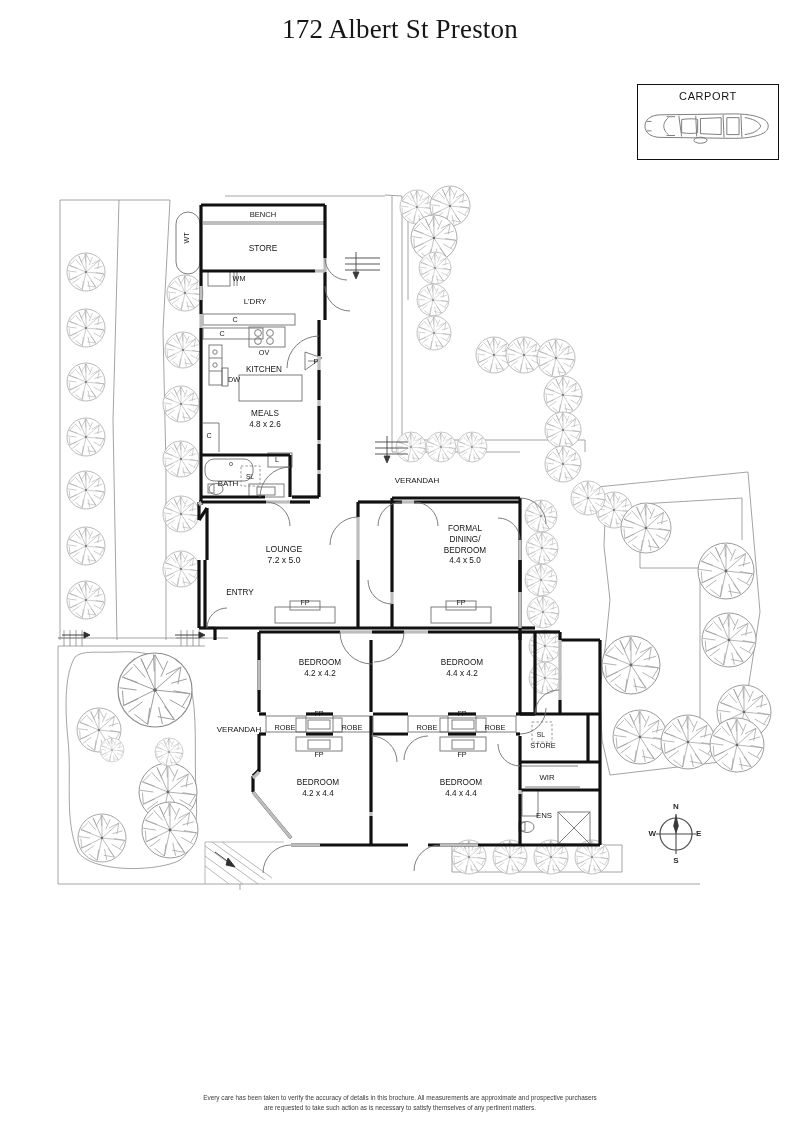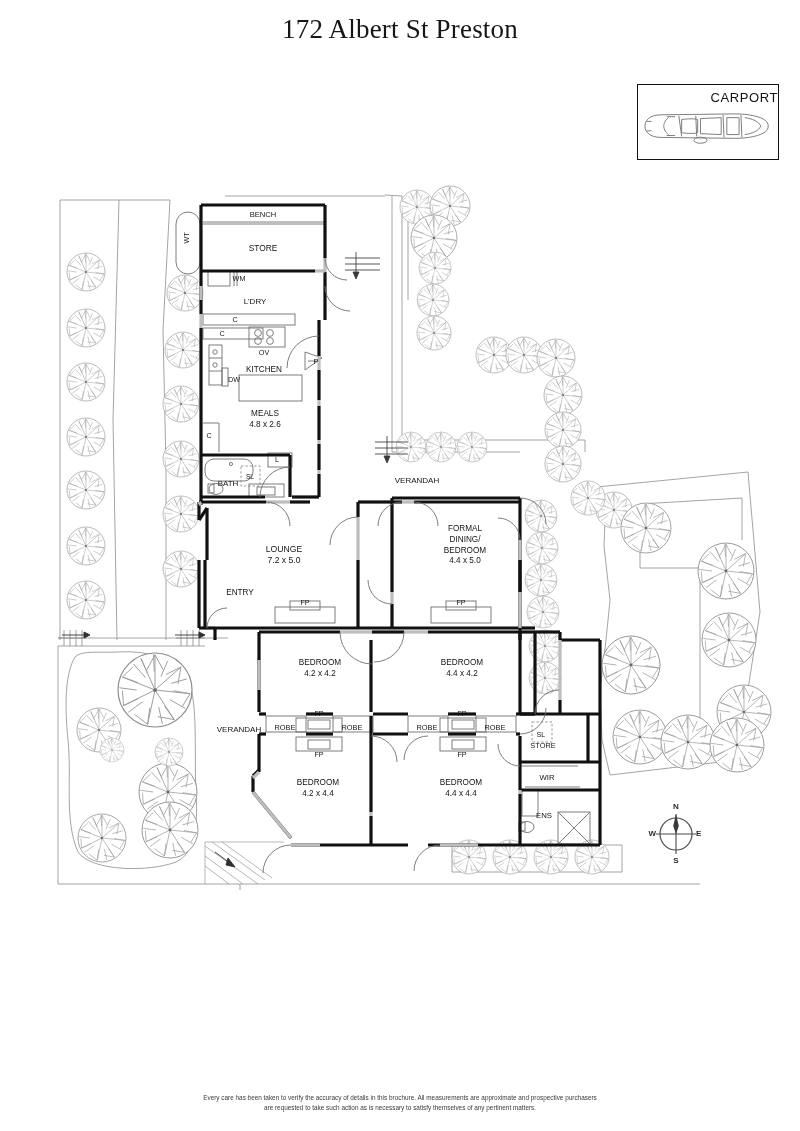--- a/index.html
+++ b/index.html
@@ -553,21 +553,21 @@
         </g>
         <g>
           <text class="rm" x="461" y="782.588" font-size="8.2" text-anchor="middle" dominant-baseline="middle">BEDROOM</text>
           <text class="rm" x="461" y="793.4119999999999" font-size="8.2" text-anchor="middle" dominant-baseline="middle">4.4 x 4.4</text>
         </g>
       </g>
 </svg>
 </div>
 
 <div style="position:absolute;left:637px;top:84px;width:140px;height:74px;border:1.6px solid #111;background:#fff;">
-  <div style="position:absolute;left:0;top:5px;width:140px;text-align:right;font-size:13px;letter-spacing:.6px;color:#141414;">CARPORT</div>
+  <div style="position:absolute;left:0;top:5px;width:140px;text-align:center;font-size:11px;letter-spacing:.6px;color:#141414;">CARPORT</div>
   <svg style="position:absolute;left:6px;top:18px;" width="128" height="50" viewBox="0 0 136 36">
     <use href="#carSym"></use>
   </svg>
 </div>
 
 <div style="position:absolute;left:640px;top:800px;width:72px;height:68px;">
   <svg width="72" height="68" viewBox="0 0 72 68">
     <circle cx="36" cy="34" r="16" fill="none" stroke="#4a4a4a" stroke-width="1.2"></circle>
     <path d="M36 14 L36 54 M16 34 L56 34" stroke="#4a4a4a" stroke-width="1.1"></path>
     <path d="M36 14 L33.2 26 L36 34 L38.8 26 Z" fill="#3a3a3a"></path>

